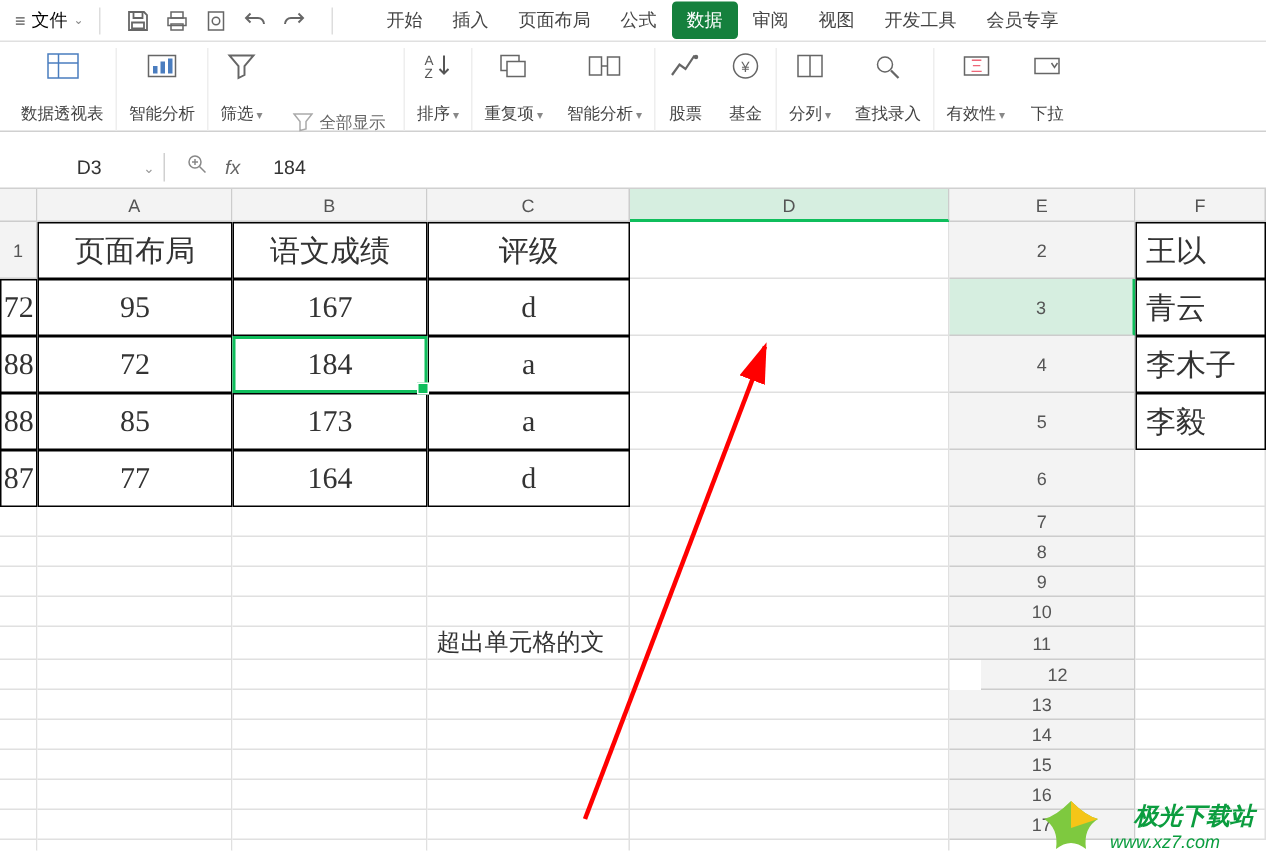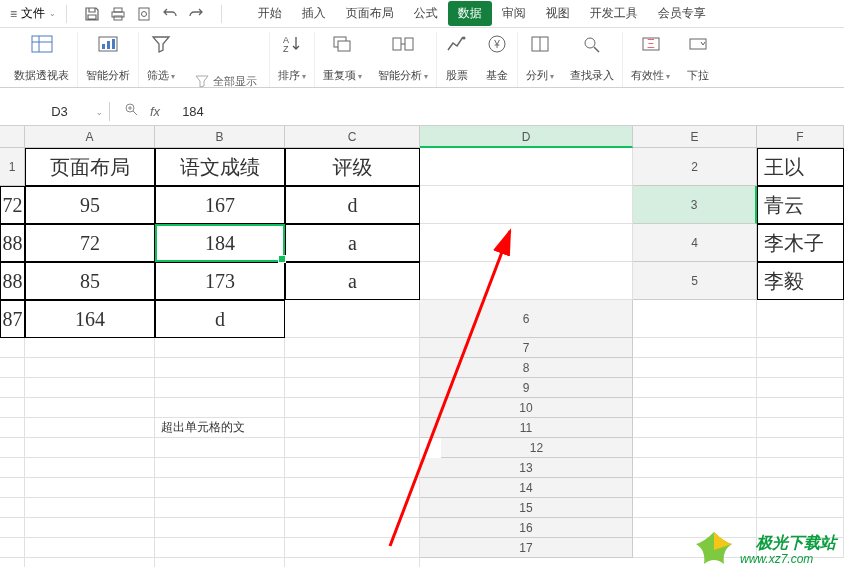--- a/index.html
+++ b/index.html
@@ -306,20 +306,21 @@
       <div class="row-header" style="min-height: 38px;">4</div>
       <div class="cell data-row bordered left">李木子</div>
       <div class="cell data-row bordered center">88</div>
       <div class="cell data-row bordered center">85</div>
       <div class="cell data-row bordered center">173</div>
       <div class="cell data-row bordered center">a</div>
       <div class="cell data-row" style="min-height: 38px;"></div>
       <div class="row-header" style="min-height: 38px;">5</div>
       <div class="cell data-row bordered left">李毅</div>
       <div class="cell data-row bordered center">87</div>
+      <div class="cell data-row bordered center">77</div>
       <div class="cell data-row bordered center">164</div>
       <div class="cell data-row bordered center">d</div>
       <div class="cell data-row" style="min-height: 38px;"></div>
       <div class="row-header" style="min-height: 20px;">6</div>
       <div class="cell" style="min-height: 20px;"></div>
       <div class="cell" style="min-height: 20px;"></div>
       <div class="cell" style="min-height: 20px;"></div>
       <div class="cell" style="min-height: 20px;"></div>
       <div class="cell" style="min-height: 20px;"></div>
       <div class="cell" style="min-height: 20px;"></div>
@@ -342,21 +343,21 @@
       <div class="cell" style="min-height: 20px;"></div>
       <div class="cell" style="min-height: 20px;"></div>
       <div class="cell" style="min-height: 20px;"></div>
       <div class="cell" style="min-height: 20px;"></div>
       <div class="cell" style="min-height: 20px;"></div>
       <div class="row-header" style="min-height: 20px;">10</div>
       <div class="cell" style="min-height: 20px;"></div>
       <div class="cell" style="min-height: 20px;"></div>
       <div class="cell" style="min-height: 20px;"></div>
       <div class="cell" style="min-height: 20px;"></div>
-      <div class="cell" style="min-height: 20px; font-size: 12px;">超出单元格的文</div>
+      <div class="cell" style="min-height: 20px; font-size: 16px;">超出单元格的文</div>
       <div class="cell" style="min-height: 20px;"></div>
       <div class="row-header" style="min-height: 20px;">11</div>
       <div class="cell" style="min-height: 20px;"></div>
       <div class="cell" style="min-height: 20px;"></div>
       <div class="cell" style="min-height: 20px;"></div>
       <div class="cell" style="min-height: 20px;"></div>
       <div class="cell" style="min-height: 20px;"></div>
       <div class="cell" style="min-height: 20px;"></div>
       <div class="row-header" style="min-height: 20px; margin-left: 21px;">12</div>
       <div class="cell" style="min-height: 20px;"></div>

